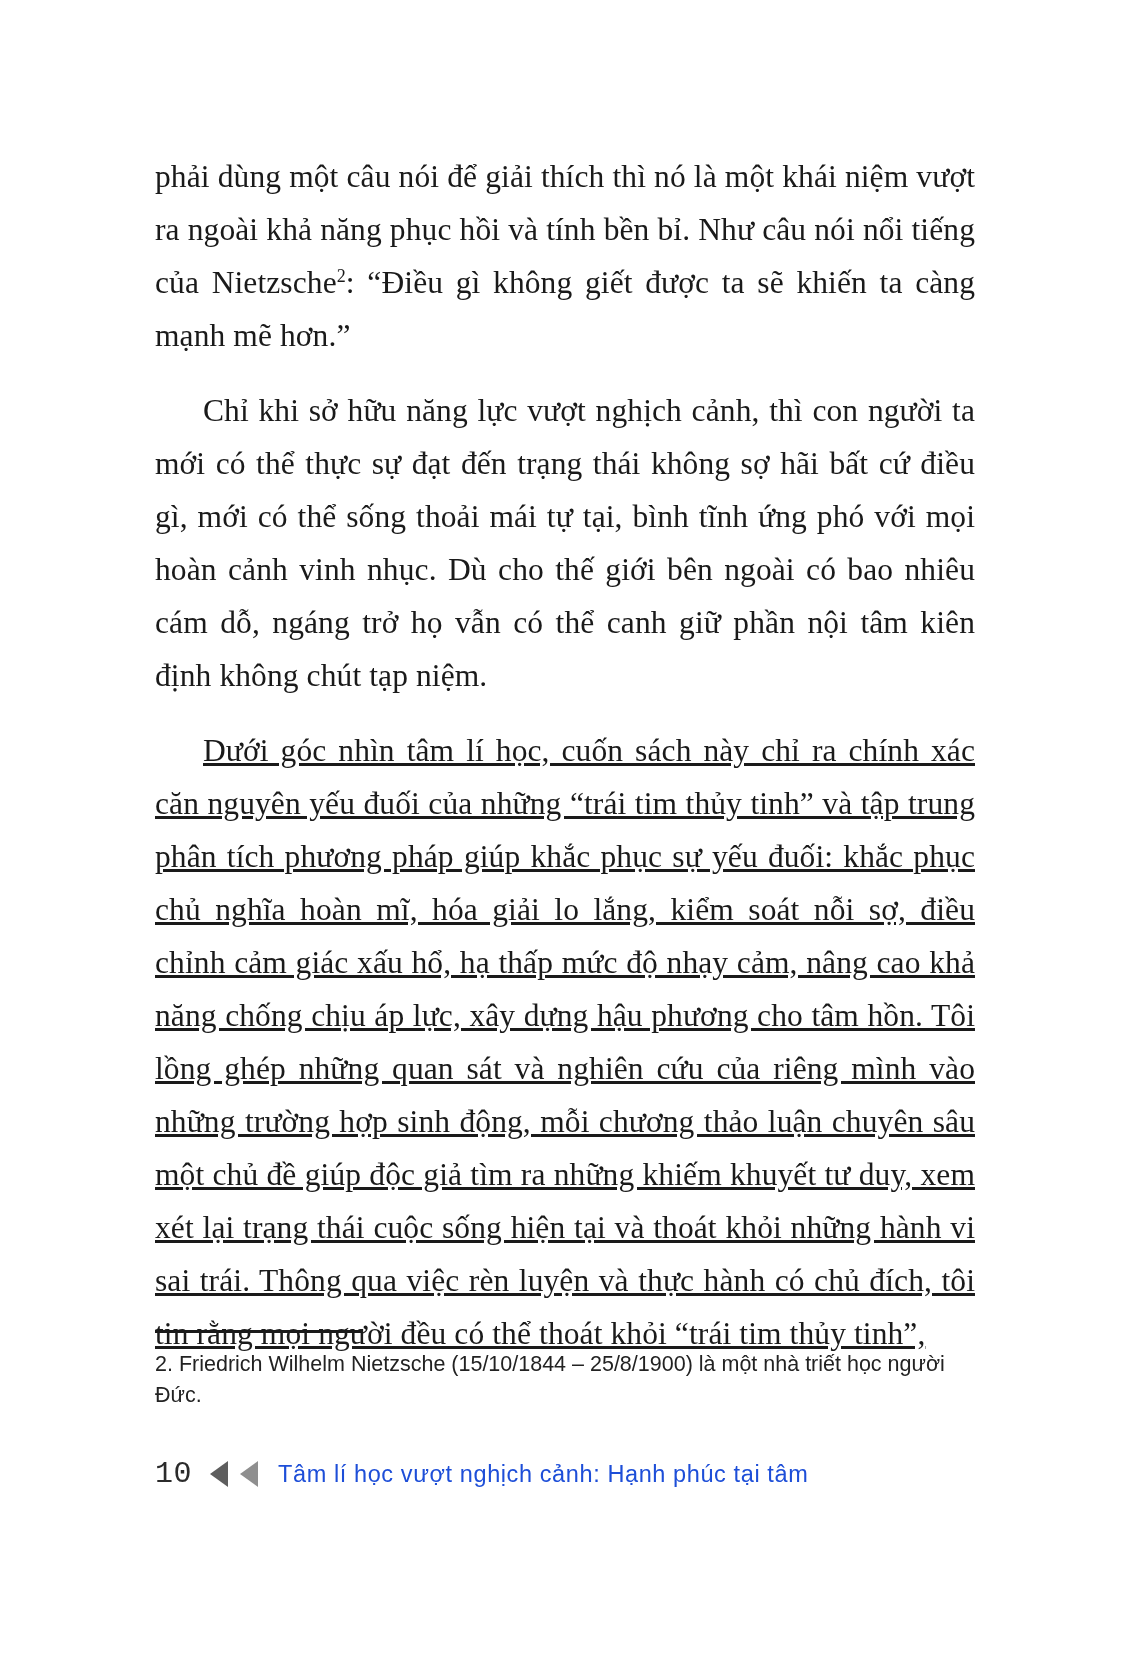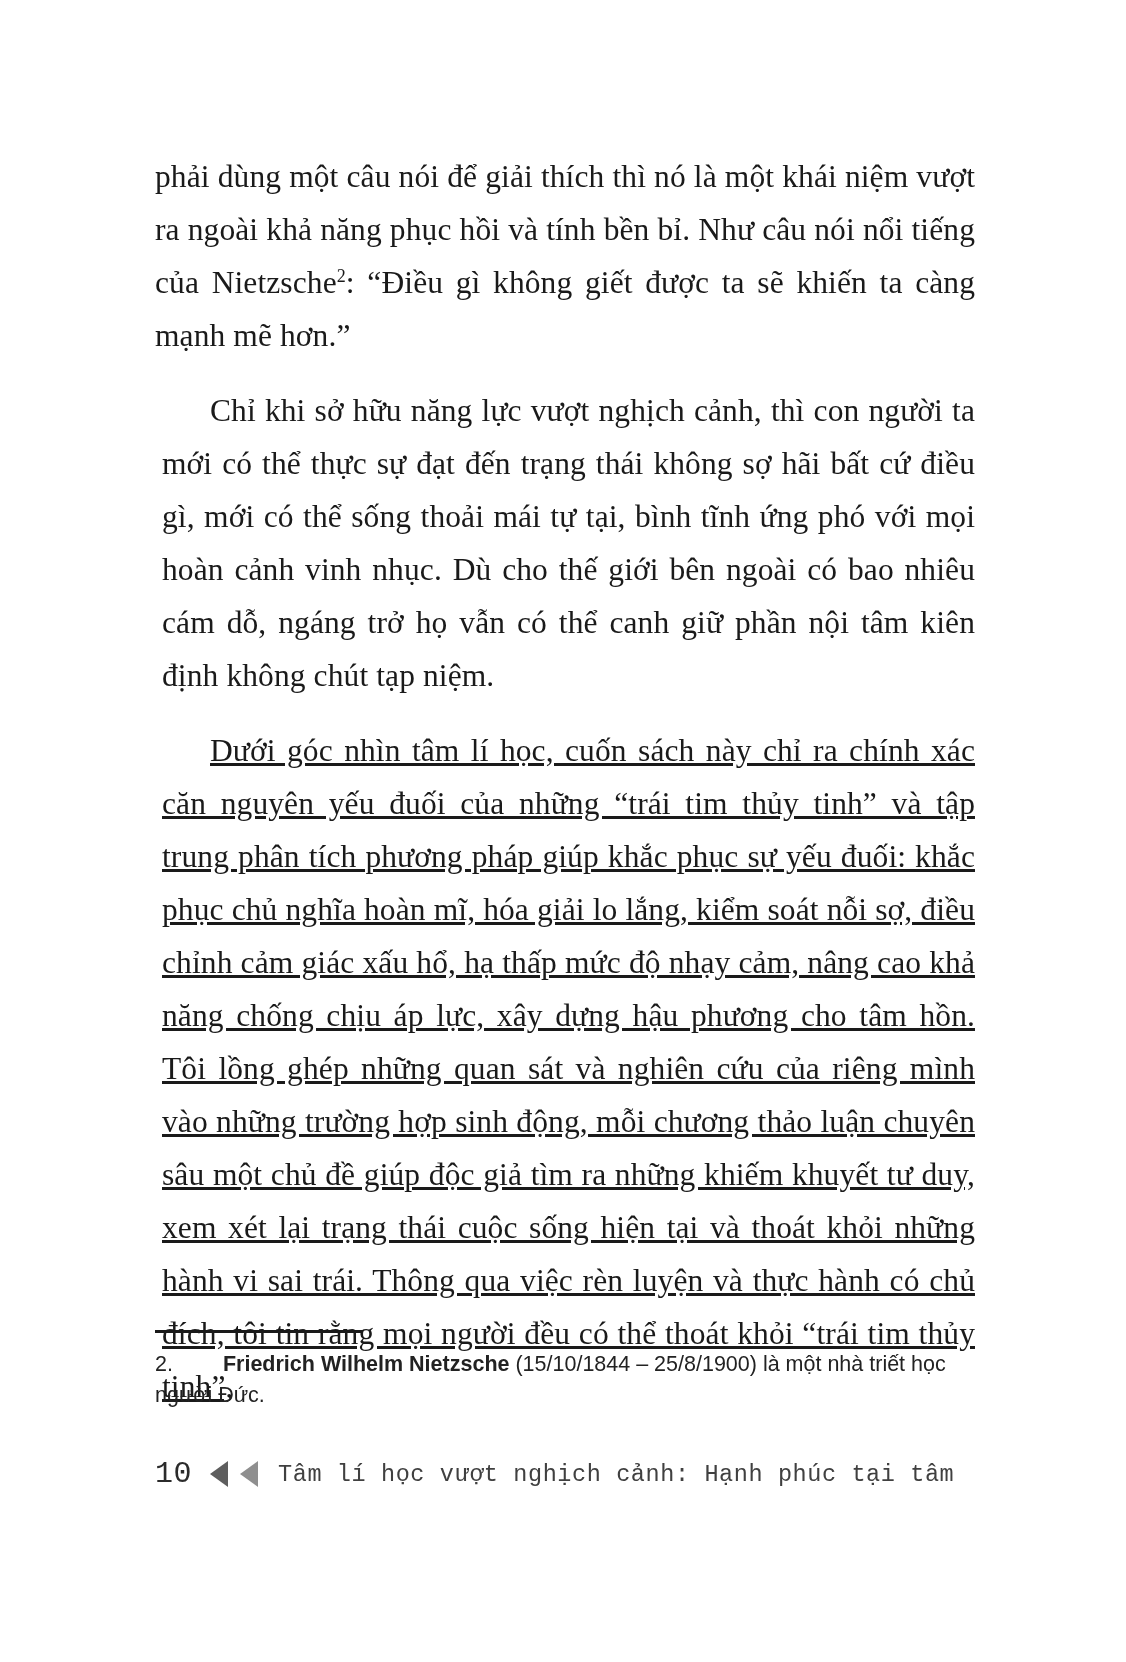--- a/index.html
+++ b/index.html
@@ -31,21 +31,20 @@
     font-size: 31.5px;
     line-height: 53px;
     text-align: justify;
     text-justify: inter-word;
     margin: 0 0 22px 0;
     letter-spacing: 0.1px;
     hyphens: none;
   }
   p.para.indent {
     text-indent: 48px;
-    margin-left: 7px;
   }
   p.para.last {
     margin-bottom: 0;
     text-decoration: underline;
   }
   sup.fnref {
     font-size: 18px;
     vertical-align: super;
     line-height: 0;
   }
@@ -62,22 +61,21 @@
     margin-bottom: 16px;
   }
   .footnote-text {
     font-family: "Liberation Sans", sans-serif;
     font-size: 21.5px;
     line-height: 31px;
     color: #222;
     margin: 0;
   }
   .footnote-text b {
-    font-weight: 700;
-    margin-left: 44px;
+    font-weight: 400;
   }
   .page-footer {
     position: absolute;
     left: 155px;
     top: 1457px;
     display: flex;
     align-items: center;
     gap: 0;
     width: 850px;
   }
@@ -94,23 +92,23 @@
     border-top: 13px solid transparent;
     border-bottom: 13px solid transparent;
     border-right: 18px solid #5e5e5e;
     margin-right: 12px;
   }
   .tri.second {
     border-right-color: #8f8f8f;
     margin-right: 20px;
   }
   .footer-title {
-    font-family: Liberation Mono, monospace;
+    font-family: Liberation Sans, sans-serif;
     font-size: 23.5px;
-    color: #404040;
+    color: #1d4ed8;
     letter-spacing: 0.6px;
     white-space: nowrap;
   }
 </style>
 </head>
 <body>
 
 <div class="page">
 
   <div class="body-text">

